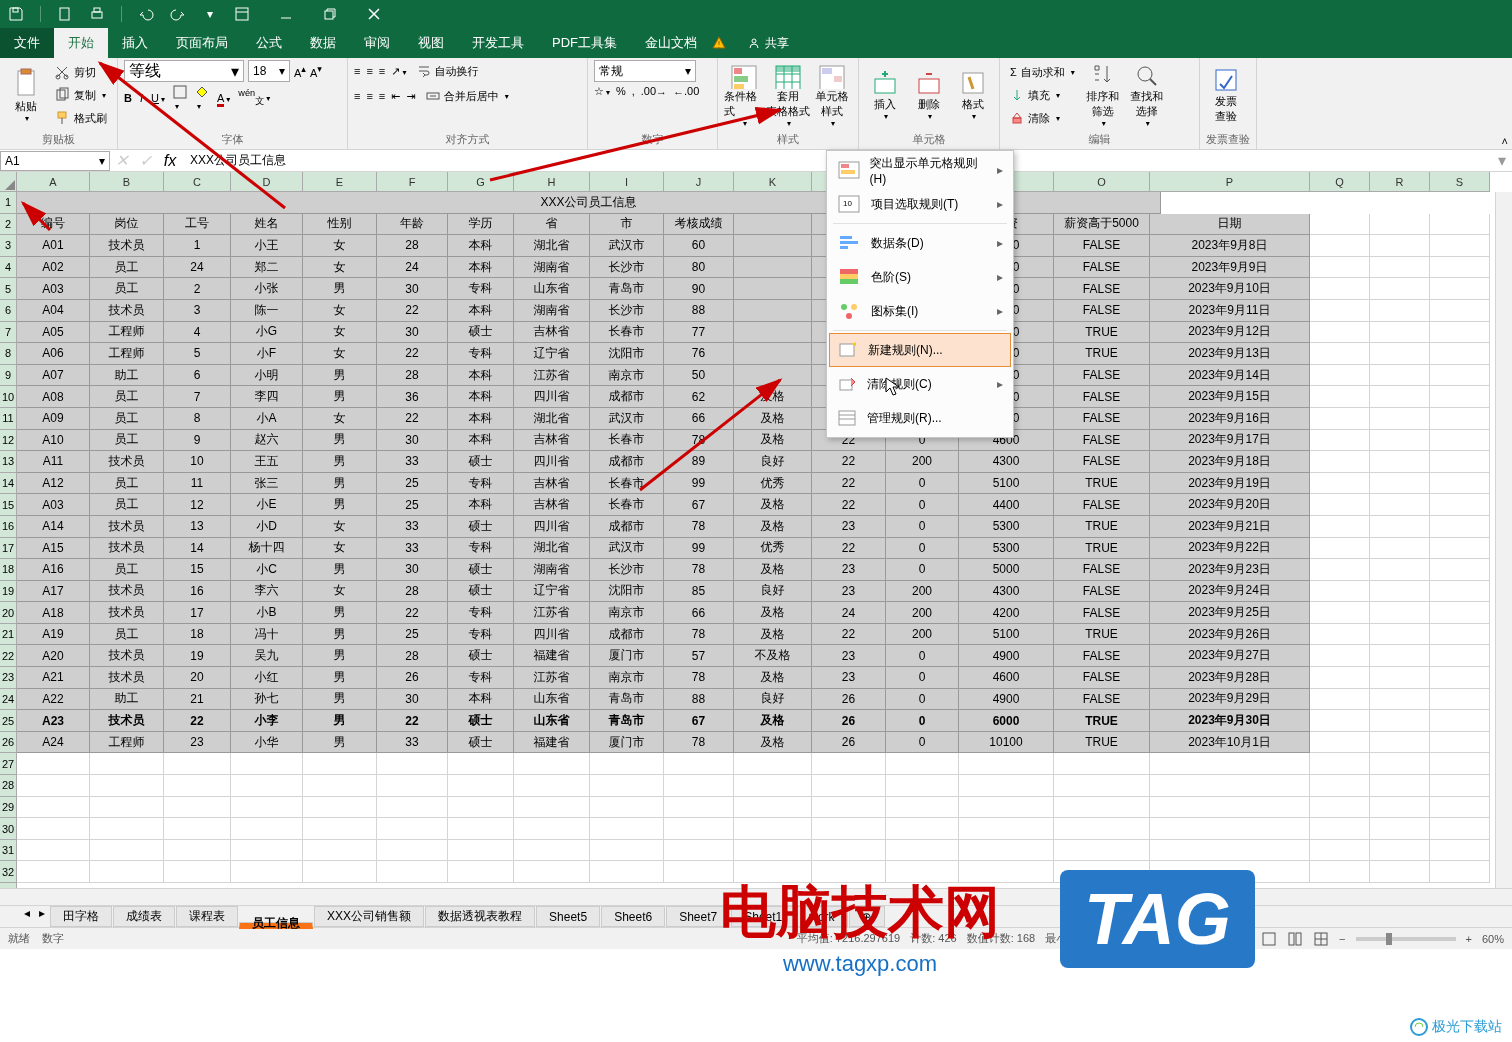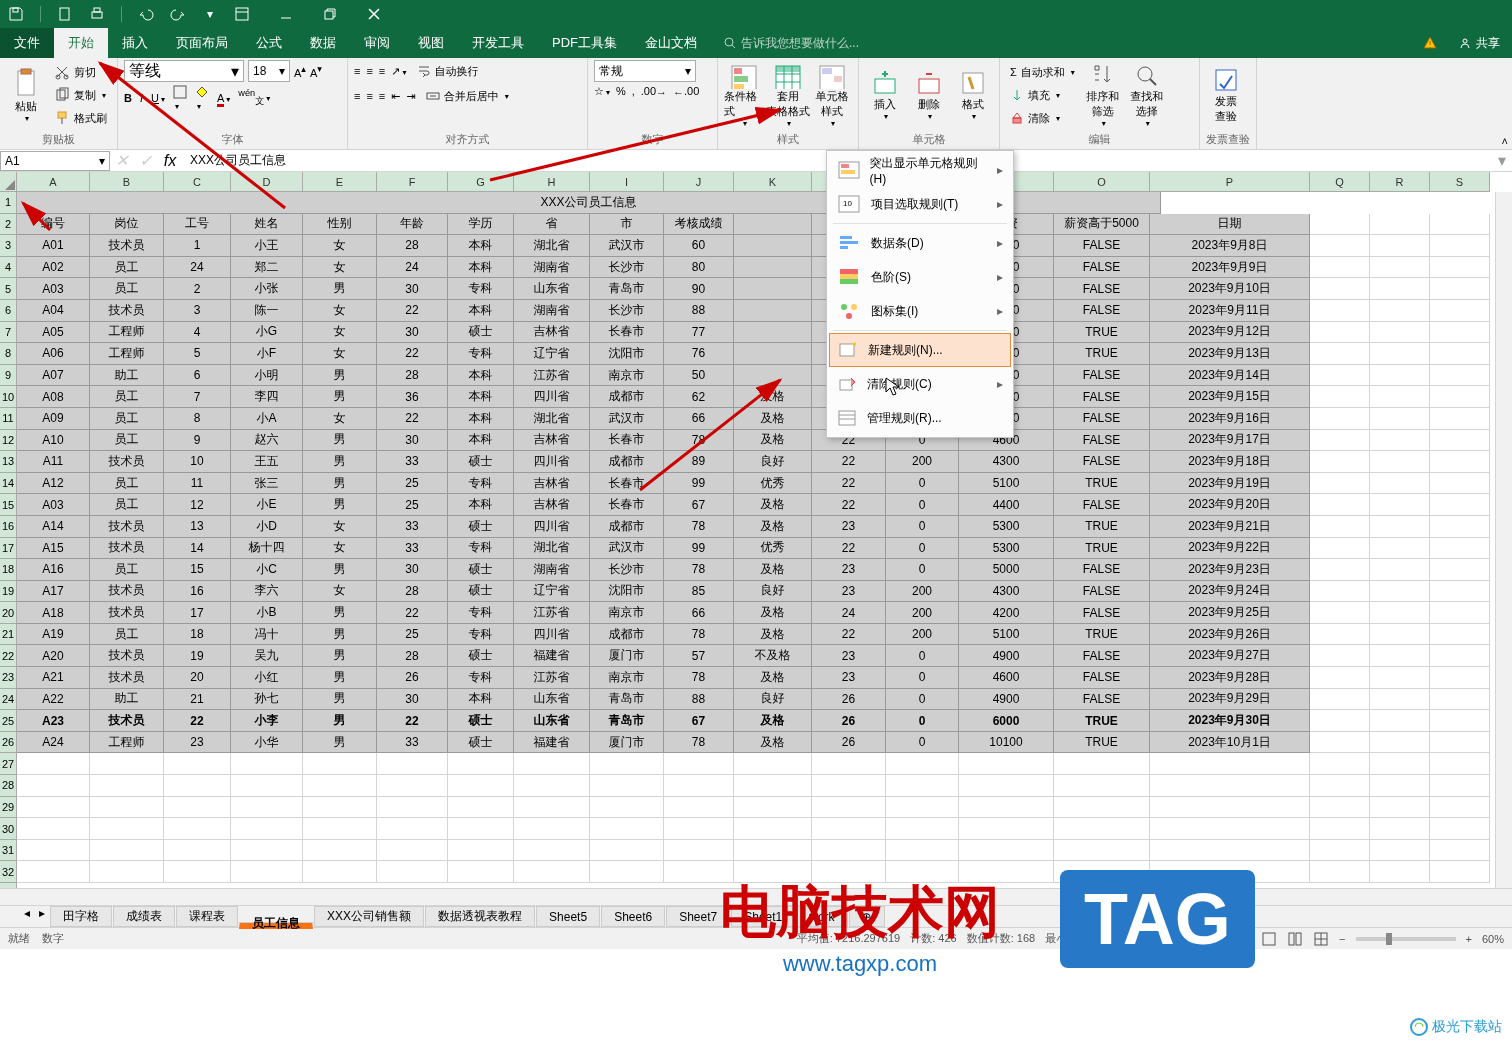--- a/index.html
+++ b/index.html
@@ -51,21 +51,21 @@
 .cf-arrow { margin-left: auto; color: #666; }
 .arrow-red { position: absolute; pointer-events: none; }
 .sheet-tabs { height: 22px; background: #f1f1f1; border-top: 1px solid #d4d4d4; display: flex; align-items: stretch; font-size: 12px; padding-left: 20px; gap: 1px; }
 .sheet-tab { padding: 0 12px; border: 1px solid #ccc; background: #e7e7e7; display: flex; align-items: center; cursor: pointer; }
 .sheet-tab.active { background: #0369a1; border-bottom: 6px solid #f97316; font-weight: bold; margin-top: 16px; }
 .status-bar { height: 22px; background: #f1f1f1; border-top: 1px solid #d4d4d4; display: flex; align-items: center; font-size: 11px; padding: 0 8px; gap: 12px; color: #555; }
 .status-bar .right { margin-left: auto; display: flex; align-items: center; gap: 10px; }
 .watermark1 { position: absolute; left: 720px; top: 875px; font-size: 56px; font-weight: bold; font-family: "SimHei"; z-index: 50; pointer-events: none; }
 .watermark1 .red { color: #c00; }
 .watermark1 .blue { color: #1670c4; font-size: 22px; font-weight: normal; display: block; text-align: center; }
-.watermark2 { position: absolute; left: 1060px; top: 870px; background: #2878c8; color: #fff; font-size: 72px; font-weight: bold; padding: 8px 24px; border-radius: 8px; z-index: 50; pointer-events: none; font-family: Arial; }
+.watermark2 { position: absolute; left: 1060px; top: 870px; background: #2878c8; color: #fff; font-size: 72px; font-weight: bold; padding: 8px 24px; border-radius: 8px; z-index: 50; pointer-events: none; font-family: Arial; font-style: italic; }
 .watermark3 { position: absolute; right: 10px; bottom: 6px; font-size: 14px; color: #2c9cd4; z-index: 60; }
 .zoom-slider { width: 100px; height: 4px; background: #ccc; position: relative; }
 .zoom-thumb { width: 6px; height: 12px; background: #888; position: absolute; left: 30%; top: -4px; }
 .dropdown-caret { font-size: 8px; margin-left: 2px; }
 svg { display: block; }
 .cursor { position: absolute; left: 885px; top: 377px; z-index: 200; pointer-events: none; }
 </style>
 </head>
 <body>
 
@@ -133,27 +133,20 @@
   <div class="ribbon-tab active">开始</div>
   <div class="ribbon-tab">插入</div>
   <div class="ribbon-tab">页面布局</div>
   <div class="ribbon-tab">公式</div>
   <div class="ribbon-tab">数据</div>
   <div class="ribbon-tab">审阅</div>
   <div class="ribbon-tab">视图</div>
   <div class="ribbon-tab">开发工具</div>
   <div class="ribbon-tab">PDF工具集</div>
   <div class="ribbon-tab">金山文档</div>
-  <div class="tell-me">
-    <svg width="14" height="14" style="margin-right:4px">
-        <circle cx="6" cy="6" r="4" fill="none" stroke="rgba(255,255,255,0.7)"></circle>
-        <path d="M9 9l3 3" stroke="rgba(255,255,255,0.7)"></path>
-      </svg>
-    <span>告诉我您想要做什么...</span>
-  </div>
   <svg width="16" height="16" style="align-self:center;margin-right:8px">
       <path d="M8 2l6 11H2z" fill="#ffc000" stroke="#996500"></path>
       <path d="M8 6v4M8 12v1" stroke="#996500"></path>
     </svg>
   <div class="share-btn">
     <svg width="14" height="14" style="margin-right:4px">
         <circle cx="7" cy="5" r="2" fill="none" stroke="#fff"></circle>
         <path d="M3 12a4 4 0 0 1 8 0" fill="none" stroke="#fff"></path>
       </svg>
     <span>共享</span>

